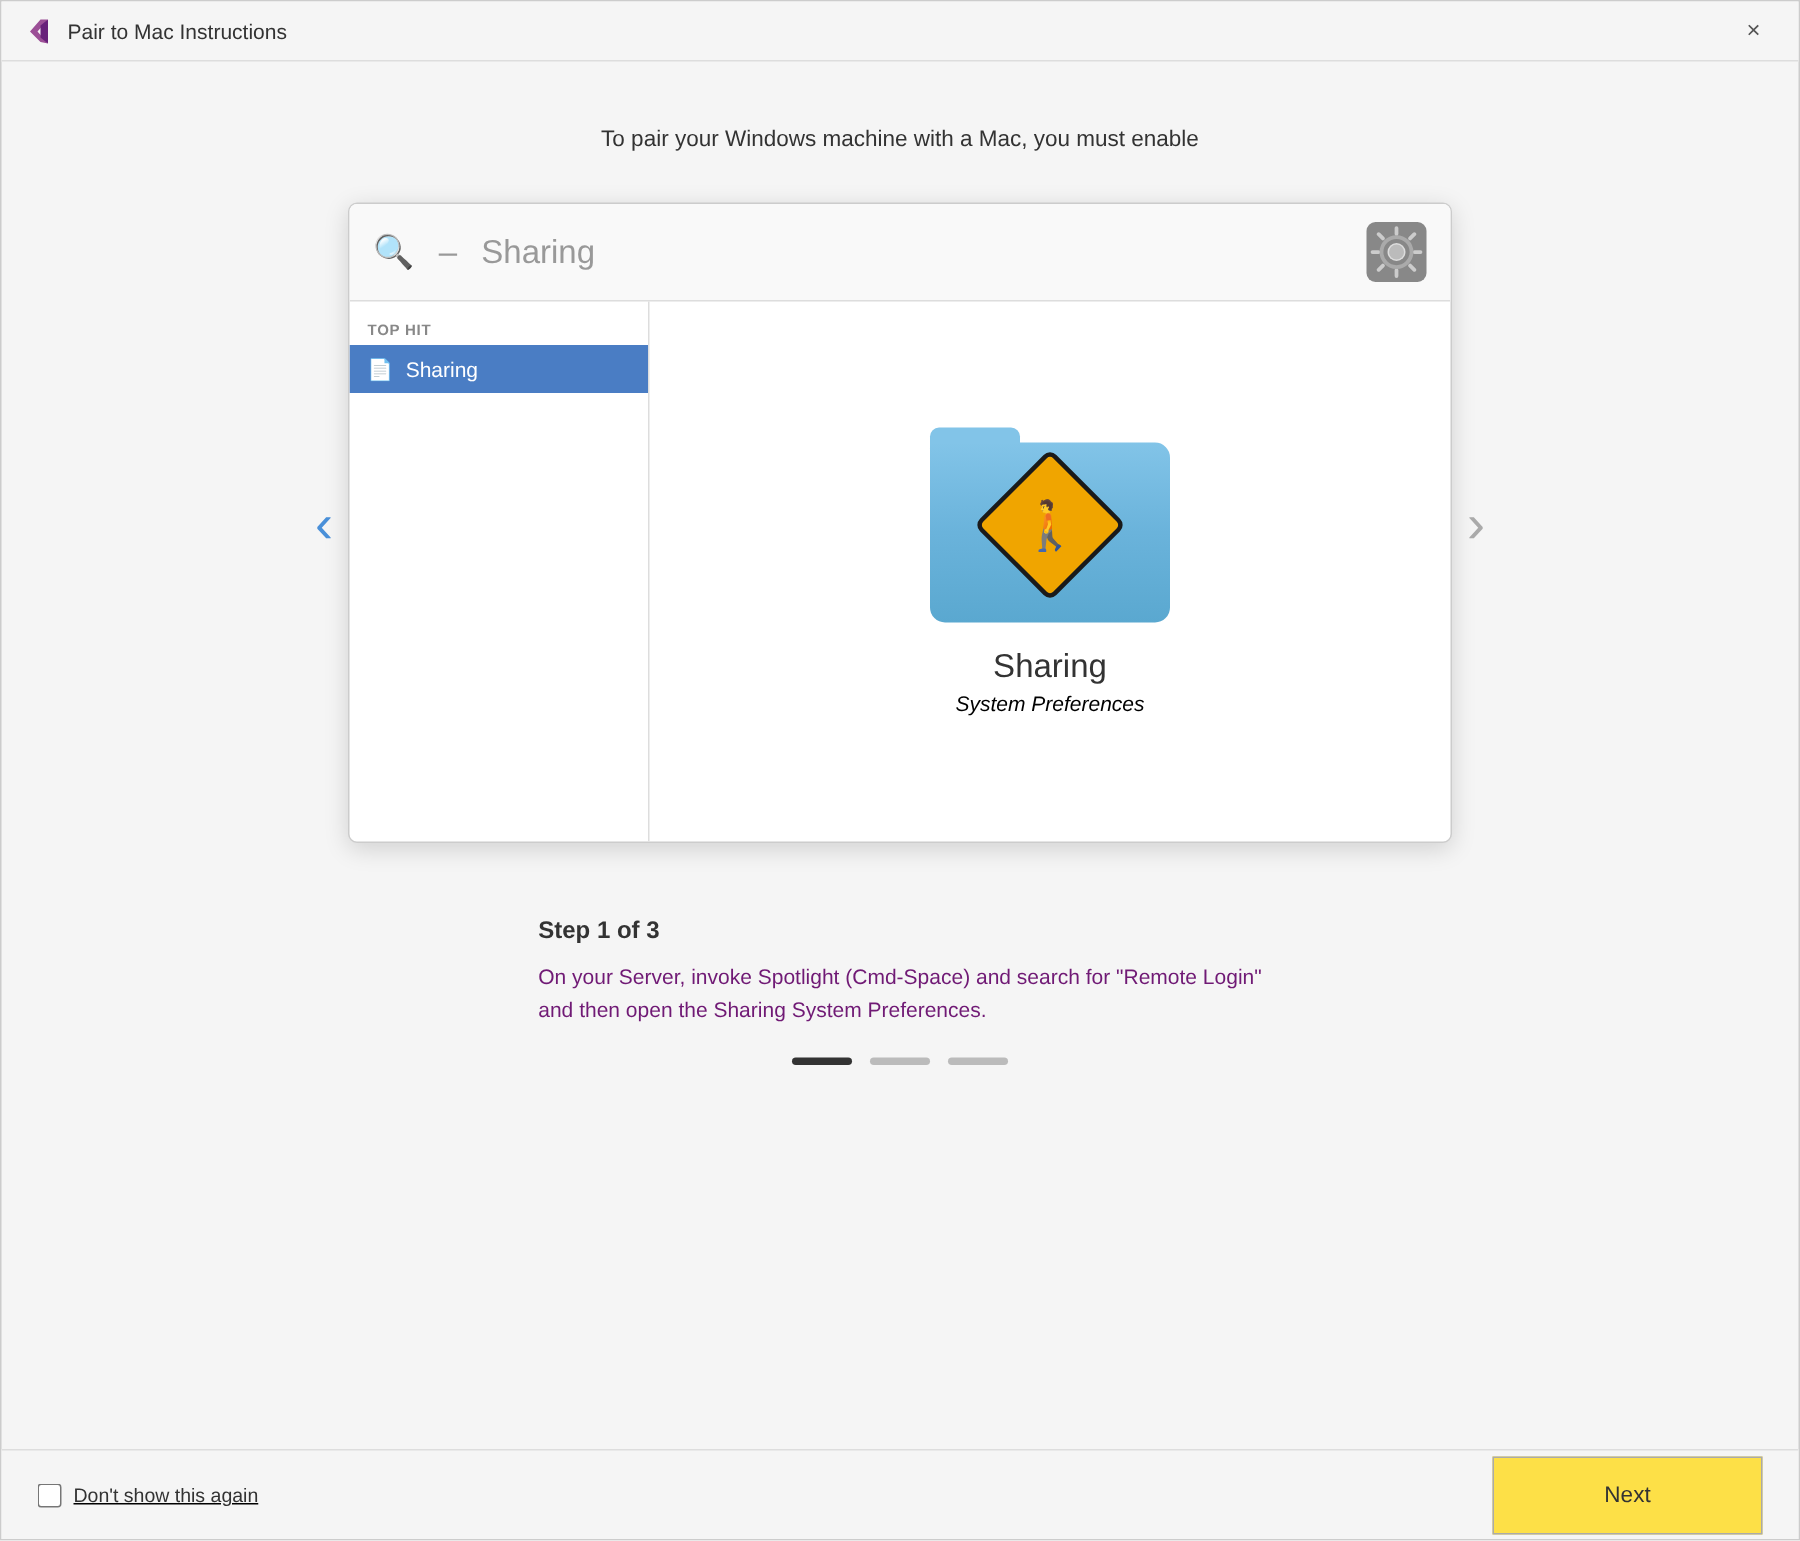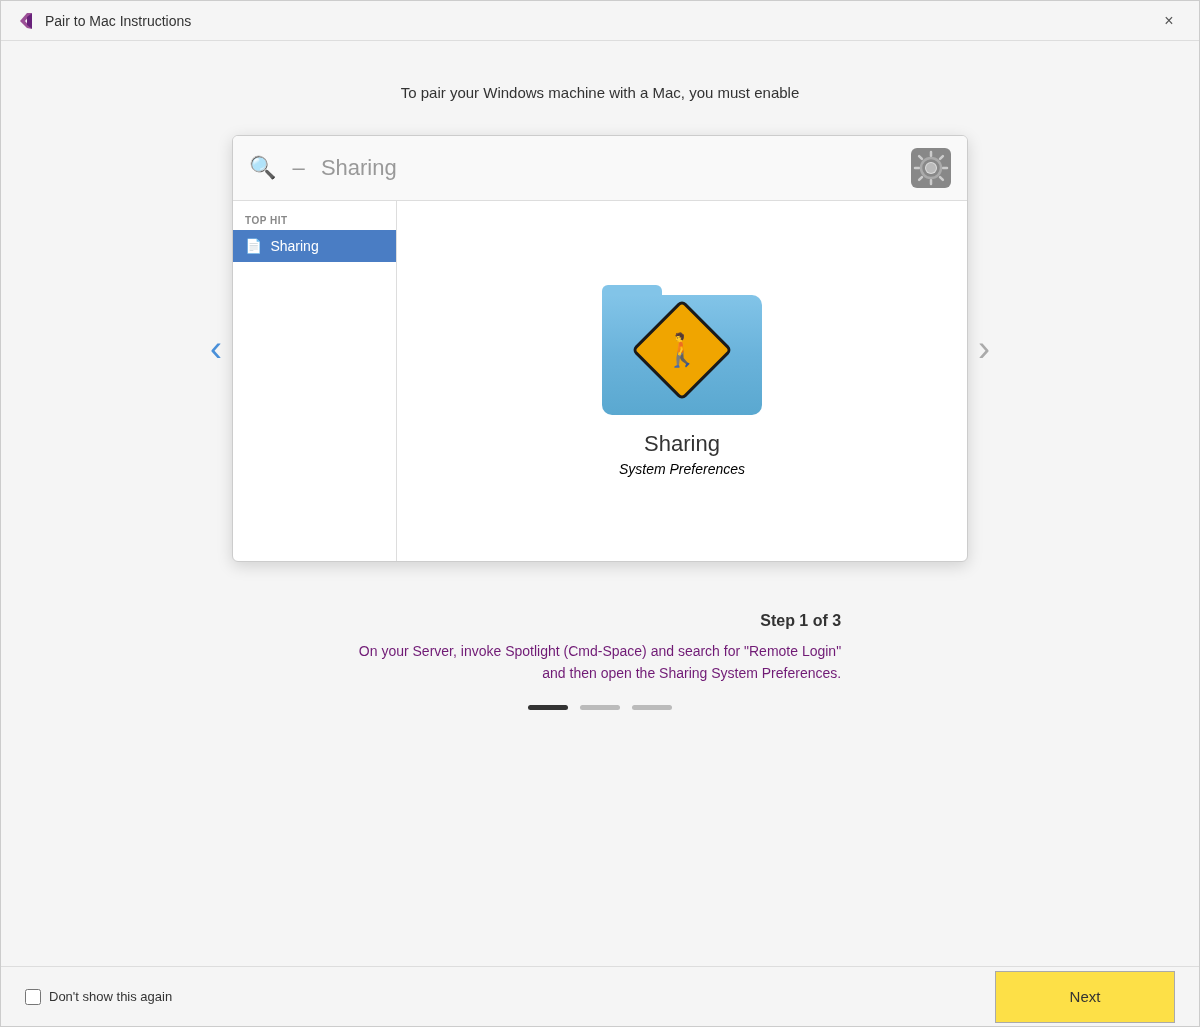--- a/index.html
+++ b/index.html
@@ -127,21 +127,21 @@
       display: flex;
       align-items: center;
       justify-content: center;
       font-size: 24px;
     }
     .spotlight-body {
       display: flex;
       min-height: 360px;
     }
     .spotlight-sidebar {
-      width: 164px;
+      width: 200px;
       border-right: 1px solid #ddd;
       padding: 8px 0;
     }
     .top-hit-label {
       font-size: 10px;
       font-weight: bold;
       color: #888;
       padding: 6px 12px 4px 12px;
       text-transform: uppercase;
       letter-spacing: 0.5px;
@@ -201,21 +201,21 @@
       color: #333;
       margin-bottom: 4px;
     }
     .sharing-sub {
       font-size: 14px;
       color: #000000;
       font-style: italic;
     }
     .step-area {
       margin-top: 50px;
-      text-align: right;
+      text-align: left;
     }
     .step-title {
       font-size: 16px;
       font-weight: bold;
       color: #333;
       margin-bottom: 10px;
     }
     .step-desc {
       font-size: 14px;
       color: #701a75;
@@ -243,20 +243,21 @@
       justify-content: space-between;
       padding: 16px 24px;
       border-top: 1px solid #ddd;
       background: #f5f5f5;
       height: 60px;
     }
     .checkbox-area {
       display: flex;
       align-items: center;
       gap: 8px;
+      text-decoration: underline;
     }
     .checkbox-input {
       width: 16px;
       height: 16px;
       cursor: pointer;
     }
     .checkbox-label {
       font-size: 13px;
       color: #333;
     }

